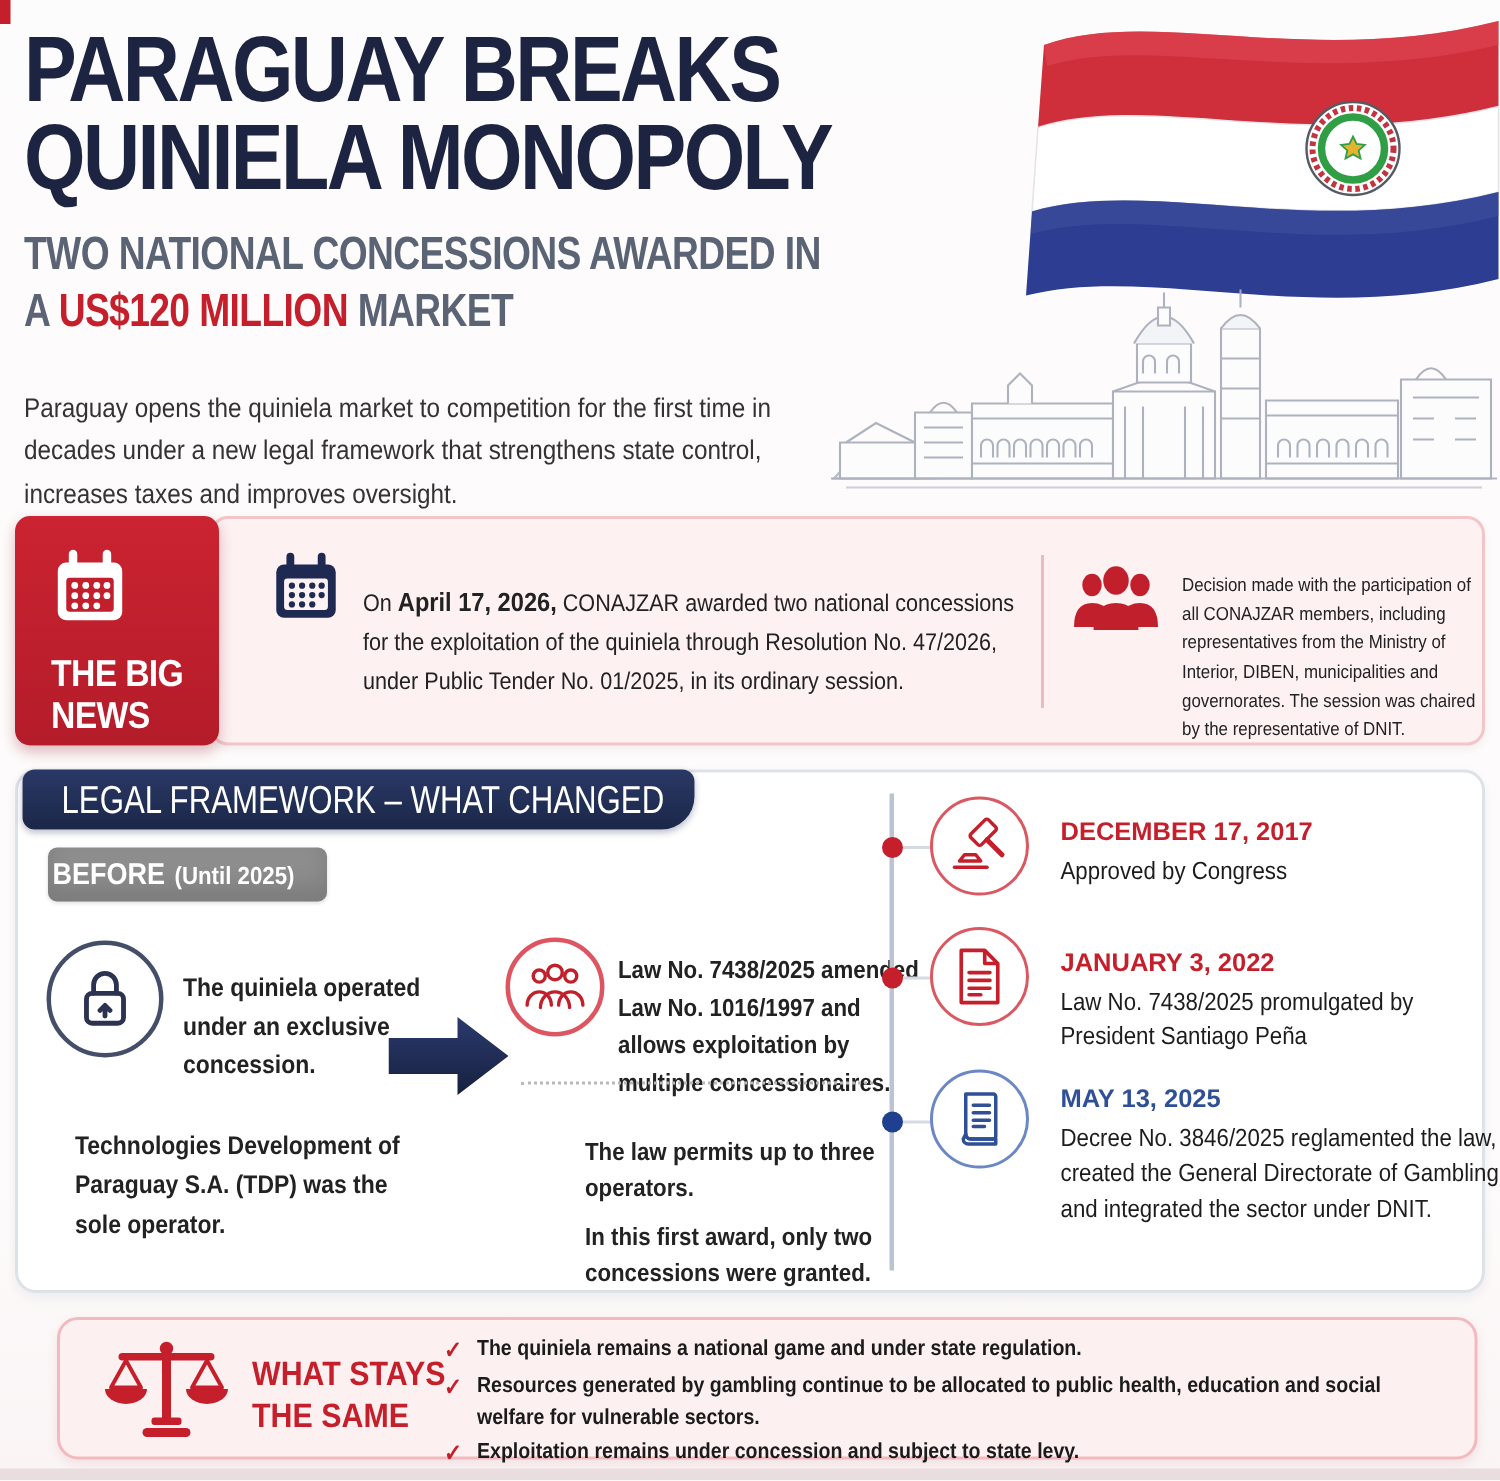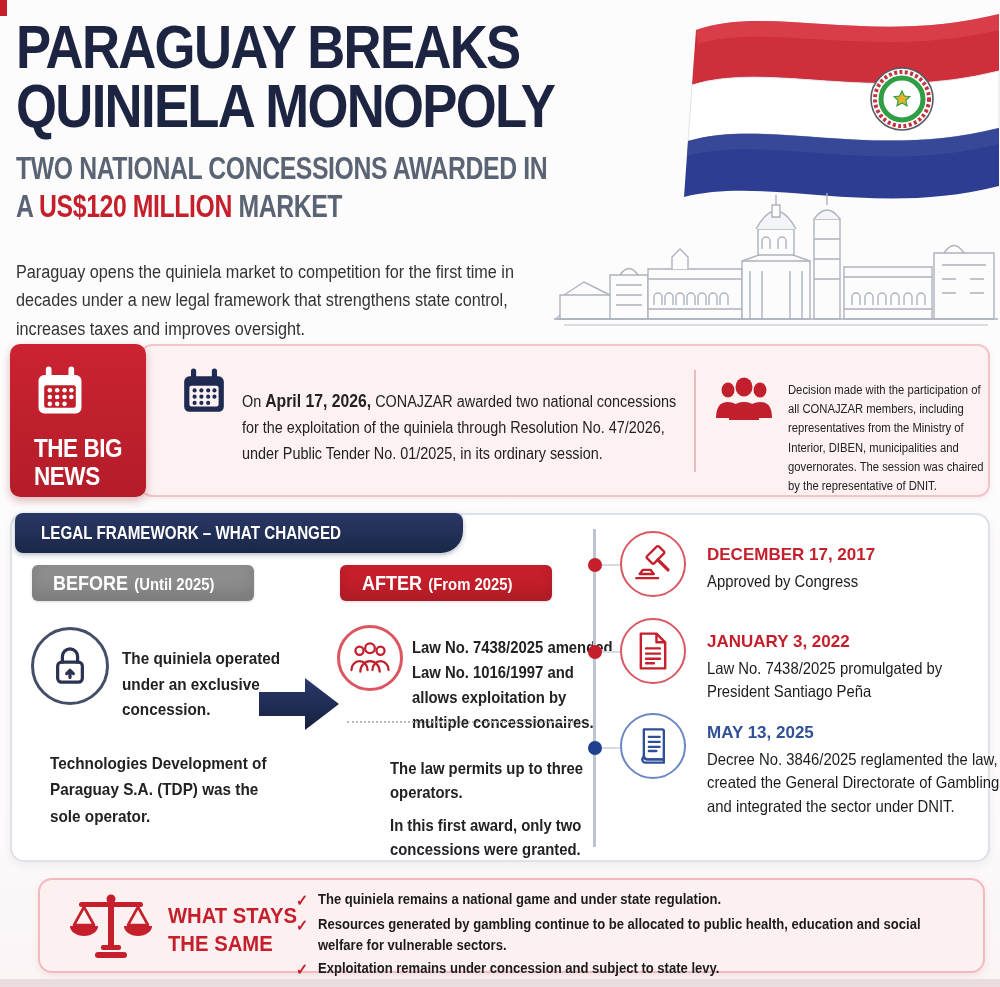--- a/index.html
+++ b/index.html
@@ -41,27 +41,27 @@
   .bn-divider { position:absolute; left:552px; top:24px; width:2px; height:102px; background:#e9bcc0; }
   .bn-group { position:absolute; left:573px; top:30px; width:58px; height:46px; }
   .bn-side { position:absolute; left:646px; top:22px; width:218px; font-size:12.5px; line-height:1.55; color:#222; }
 
   
   .legal { position:absolute; left:10px; top:513px; width:980px; height:349px; box-sizing:border-box;
            background:#fff; border:2px solid #dde1e8; border-radius:14px;
            box-shadow:0 3px 8px rgba(20,30,60,.06); }
   .legal-header { position:absolute; left:3px; top:-2px; width:448px; height:40px;
            background:linear-gradient(180deg,#2a3866,#1b2748); border-radius:8px 8px 22px 8px;
-           color:#fff; font-size:19px; font-weight:bold; line-height:40px; padding-left:26px;
+           color:#fff; font-size:26px; font-weight:normal; line-height:40px; padding-left:26px;
            box-sizing:border-box; white-space:nowrap; box-shadow:0 2px 5px rgba(20,30,70,.3); }
   .legal-header span { display:inline-block; }
   .badge { position:absolute; top:50px; height:36px; border-radius:6px; color:#fff; font-weight:bold;
            display:flex; align-items:center; justify-content:center; white-space:nowrap;
            box-shadow:inset 0 -10px 14px rgba(0,0,0,.12), 0 1px 3px rgba(0,0,0,.15); }
-  .badge-before { left:20px; width:222px; background:#8d8d8d; }
+  .badge-before { left:20px; width:186px; background:#8d8d8d; }
   .badge-after  { left:328px; width:212px; background:#c51f2b; }
   .badge .b-main { font-size:20px; }
   .badge .b-sub  { font-size:16.5px; margin-left:7px; }
 
   .lock-wrap { position:absolute; left:19px; top:112px; width:78px; height:78px; box-sizing:border-box;
            border:3px solid #454e68; border-radius:50%; background:#fff;
            display:flex; align-items:center; justify-content:center; }
   .before-t1 { position:absolute; left:110px; top:114px; width:195px; font-size:17px; line-height:1.5;
            font-weight:bold; color:#222; }
   .before-t2 { position:absolute; left:38px; top:219px; width:267px; font-size:17px; line-height:1.55;
@@ -227,26 +227,20 @@
 
   <section class="legal">
     <div class="legal-header"><span class="cond80">LEGAL FRAMEWORK – WHAT CHANGED</span></div>
 
     <div class="badge badge-before">
       <span class="cond90" style="display:flex;align-items:baseline;">
         <span class="b-main">BEFORE</span>
         <span class="b-sub">(Until 2025)</span>
       </span>
     </div>
-    <div class="badge badge-after">
-      <span class="cond90" style="display:flex;align-items:baseline;">
-        <span class="b-main">AFTER</span>
-        <span class="b-sub">(From 2025)</span>
-      </span>
-    </div>
 
     <div class="lock-wrap">
       <svg width="38" height="42" viewBox="0 0 40 44" aria-hidden="true" fill="none" stroke="#2b3350" stroke-width="3.4" stroke-linecap="round" stroke-linejoin="round">
         <path d="M12 18 v-6 a8 8 0 0 1 16 0 v6"></path>
         <rect x="7" y="18" width="26" height="21" rx="4"></rect>
         <path d="M20 34 v-7 M16.5 30 l3.5-3.5 3.5 3.5"></path>
       </svg>
     </div>
     <p class="before-t1 cond90">The quiniela operated under an exclusive concession.</p>
     <p class="before-t2 cond90">Technologies Development of Paraguay S.A. (TDP) was the sole operator.</p>

